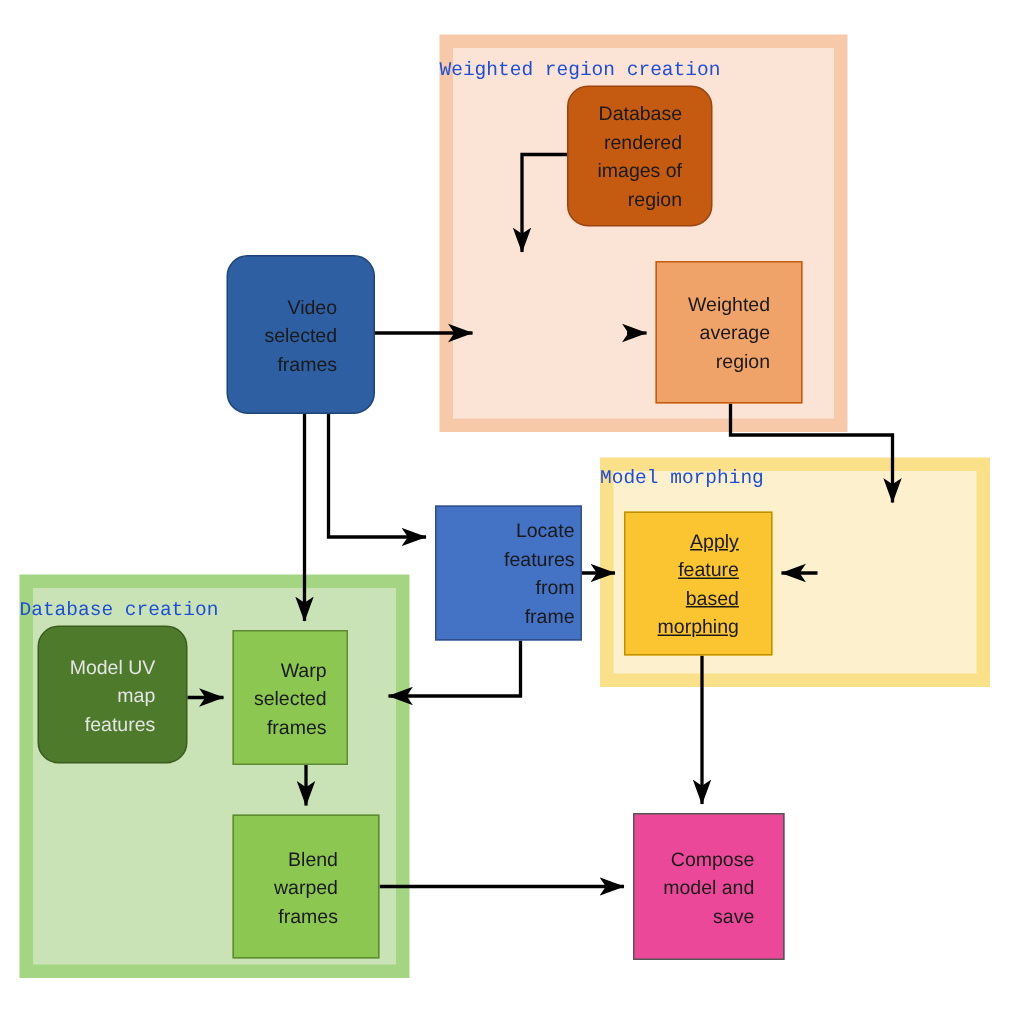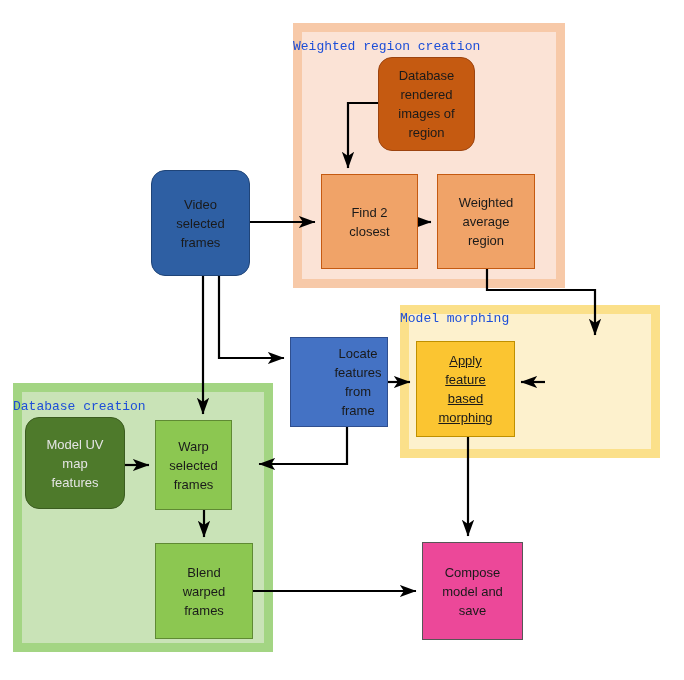--- a/index.html
+++ b/index.html
@@ -48,20 +48,21 @@
     line-height: 19px;
     color: #1a1a1a;
     padding: 2px 4px;
   }
   .node.rounded {
     border-radius: 14px;
   }
   .node-label {
     display: block;
     white-space: pre-line;
+    text-align: right;
   }
   
   #edges {
     position: absolute;
     left: 0;
     top: 0;
     width: 684px;
     height: 680px;
     pointer-events: none;
   }
@@ -113,24 +114,20 @@
         <path d="M 253 591 L 416 591" class="edge" marker-end="url(#arrow)"></path>
       </g>
   </svg>
 
   <div class="node rounded" style="left: 378px; top: 57px; width: 97px; height: 94px; background: rgb(197, 90, 17); border: 1.5px solid rgb(156, 68, 16); color: rgb(26, 26, 26);">
     <span class="node-label">Database
 rendered
 images of
 region</span>
   </div>
-  <div class="node" style="left: 321px; top: 174px; width: 97px; height: 95px; background: rgb(240, 163, 104); border: 1.5px solid rgb(197, 90, 17); color: rgb(26, 26, 26);">
-    <span class="node-label">Find 2
-closest</span>
-  </div>
   <div class="node" style="left: 437px; top: 174px; width: 98px; height: 95px; background: rgb(240, 163, 104); border: 1.5px solid rgb(197, 90, 17); color: rgb(26, 26, 26);">
     <span class="node-label">Weighted
 average
 region</span>
   </div>
   <div class="node rounded" style="left: 151px; top: 170px; width: 99px; height: 106px; background: rgb(46, 95, 163); border: 1.5px solid rgb(31, 68, 120); color: rgb(26, 26, 26);">
     <span class="node-label">Video
 selected
 frames</span>
   </div>

